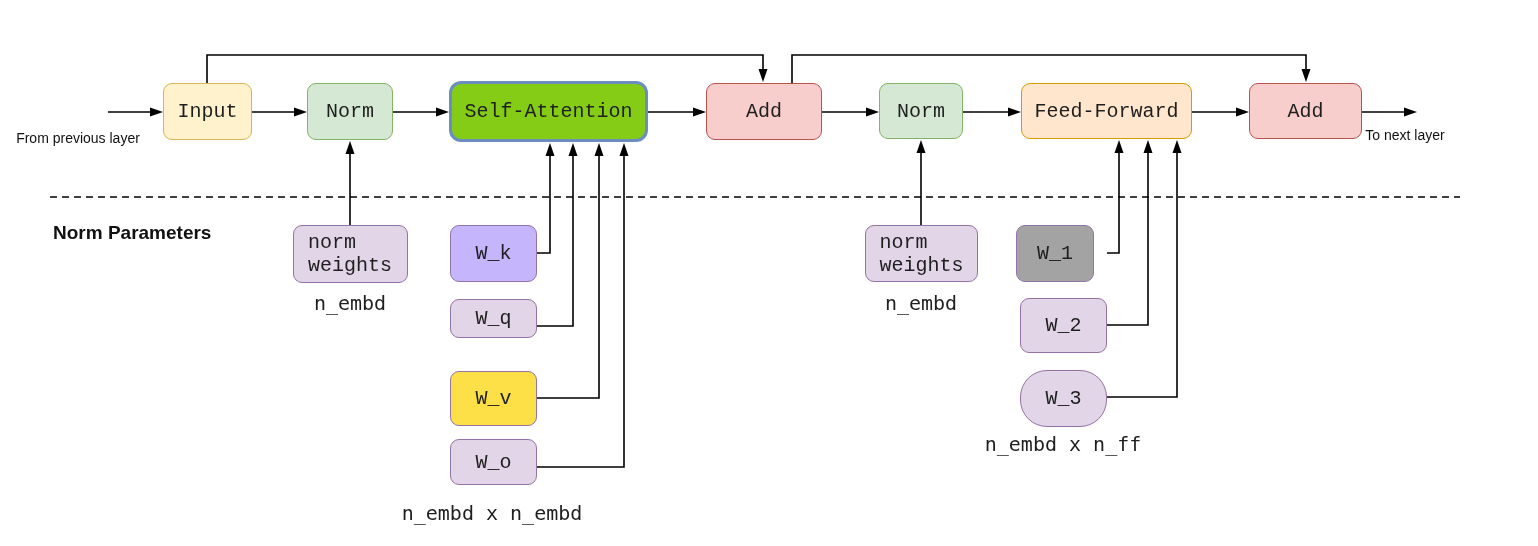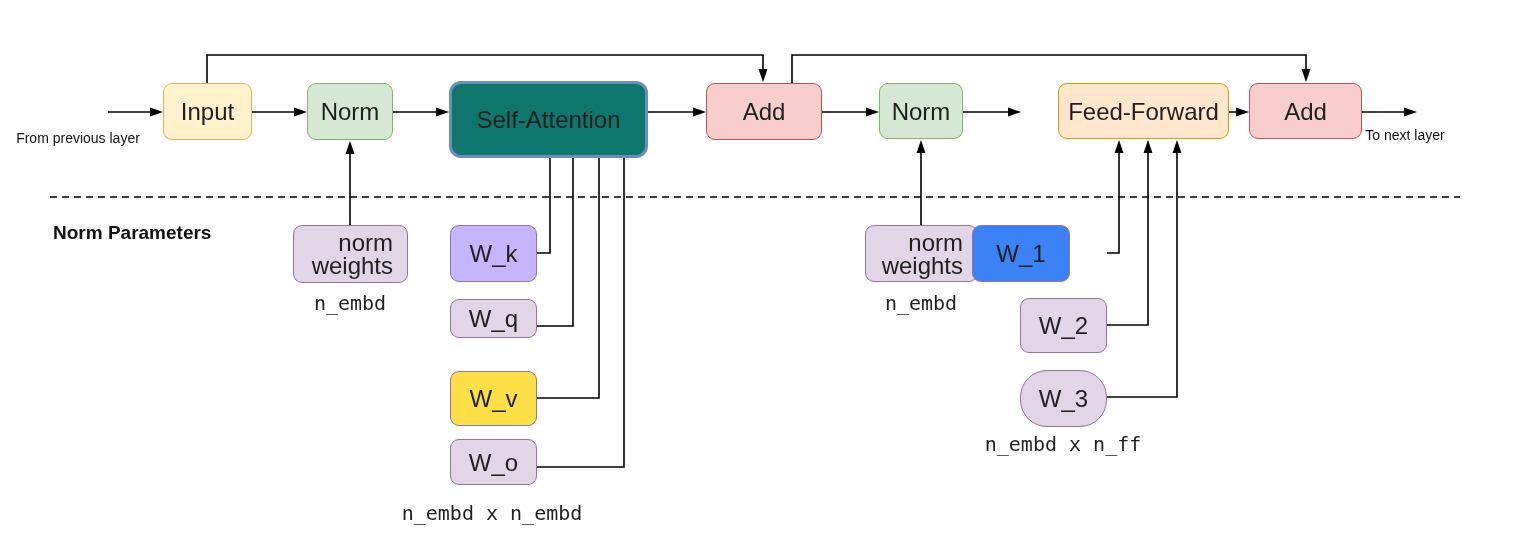--- a/index.html
+++ b/index.html
@@ -19,23 +19,23 @@
     height: 546px;
   }
   .node {
     position: absolute;
     box-sizing: border-box;
     border: 1.8px solid #000;
     border-radius: 9px;
     display: flex;
     align-items: center;
     justify-content: center;
-    text-align: right;
-    font-family: Liberation Sans, sans-serif;
-    font-size: 24px;
+    text-align: left;
+    font-family: Liberation Mono, monospace;
+    font-size: 20px;
     line-height: 23px;
     color: #1f1f1f;
     white-space: pre-line;
   }
   .node.emph {
     border-width: 3.2px;
     border-radius: 12px;
   }
   .flabel {
     position: absolute;
@@ -152,38 +152,38 @@
       <polyline points="1107,397 1177,397 1177,153"></polyline>
         <polygon points="1177,140 1172.5,153 1181.5,153"></polygon>
     </g>
   </svg>
 
   <div class="flabel" style="left:8px; top:126px; width:140px;">From previous layer</div>
   <div class="flabel" style="left:1363px; top:123px; width:84px;">To next layer</div>
 
   <div class="node" style="left: 163px; top: 83px; width: 89px; height: 57px; background: rgb(255, 242, 204); border-color: rgb(214, 182, 86);">Input</div>
   <div class="node" style="left: 307px; top: 83px; width: 86px; height: 57px; background: rgb(213, 232, 212); border-color: rgb(130, 179, 102);">Norm</div>
-  <div class="node emph" style="left: 449px; top: 81px; width: 199px; height: 77px; background: #0f766e; border-color: rgb(108, 142, 191);">Self-Attention</div>
+  <div class="node emph" style="left: 449px; top: 81px; width: 199px; height: 61px; background: #84cc16; border-color: rgb(108, 142, 191);">Self-Attention</div>
   <div class="node" style="left: 706px; top: 83px; width: 116px; height: 57px; background: rgb(248, 206, 204); border-color: rgb(184, 84, 80);">Add</div>
   <div class="node" style="left: 879px; top: 83px; width: 84px; height: 56px; background: rgb(213, 232, 212); border-color: rgb(130, 179, 102);">Norm</div>
-  <div class="node" style="left: 1021px; top: 83px; width: 171px; height: 56px; background: rgb(255, 230, 204); border-color: rgb(215, 155, 0); margin-left: 37px;">Feed-Forward</div>
+  <div class="node" style="left: 1021px; top: 83px; width: 171px; height: 56px; background: rgb(255, 230, 204); border-color: rgb(215, 155, 0);">Feed-Forward</div>
   <div class="node" style="left: 1249px; top: 83px; width: 113px; height: 56px; background: rgb(248, 206, 204); border-color: rgb(184, 84, 80);">Add</div>
 
   <div class="section-title" style="left:53px; top:222px;">Norm Parameters</div>
 
   <div class="node" style="left: 293px; top: 225px; width: 115px; height: 58px; padding: 0px 14px; background: rgb(225, 213, 231); border-color: rgb(150, 115, 166);">norm weights</div>
   <div class="dim" style="left:290px; top:291px; width:120px;">n_embd</div>
 
   <div class="node" style="left: 450px; top: 225px; width: 87px; height: 57px; background: #c4b5fd; border-color: rgb(150, 115, 166);">W_k</div>
   <div class="node" style="left: 450px; top: 299px; width: 87px; height: 39px; background: rgb(225, 213, 231); border-color: rgb(150, 115, 166);">W_q</div>
   <div class="node" style="left: 450px; top: 371px; width: 87px; height: 55px; background: #fde047; border-color: rgb(150, 115, 166);">W_v</div>
   <div class="node" style="left: 450px; top: 439px; width: 87px; height: 46px; background: rgb(225, 213, 231); border-color: rgb(150, 115, 166);">W_o</div>
   <div class="dim" style="left:392px; top:501px; width:200px;">n_embd x n_embd</div>
 
   <div class="node" style="left: 865px; top: 225px; width: 113px; height: 57px; padding: 0px 14px; background: rgb(225, 213, 231); border-color: rgb(150, 115, 166);">norm weights</div>
   <div class="dim" style="left:861px; top:291px; width:120px;">n_embd</div>
 
-  <div class="node" style="left: 972px; top: 225px; width: 98px; height: 57px; background: #3b82f6; border-color: rgb(150, 115, 166);">W_1</div>
+  <div class="node" style="left: 1016px; top: 225px; width: 78px; height: 57px; background: #a3a3a3; border-color: rgb(150, 115, 166);">W_1</div>
   <div class="node" style="left: 1020px; top: 298px; width: 87px; height: 55px; background: rgb(225, 213, 231); border-color: rgb(150, 115, 166);">W_2</div>
   <div class="node" style="left: 1020px; top: 370px; width: 87px; height: 57px; background: rgb(225, 213, 231); border-color: rgb(150, 115, 166); border-radius: 27px;">W_3</div>
   <div class="dim" style="left:963px; top:432px; width:200px;">n_embd x n_ff</div>
 
 </div>
 
 </body></html>

